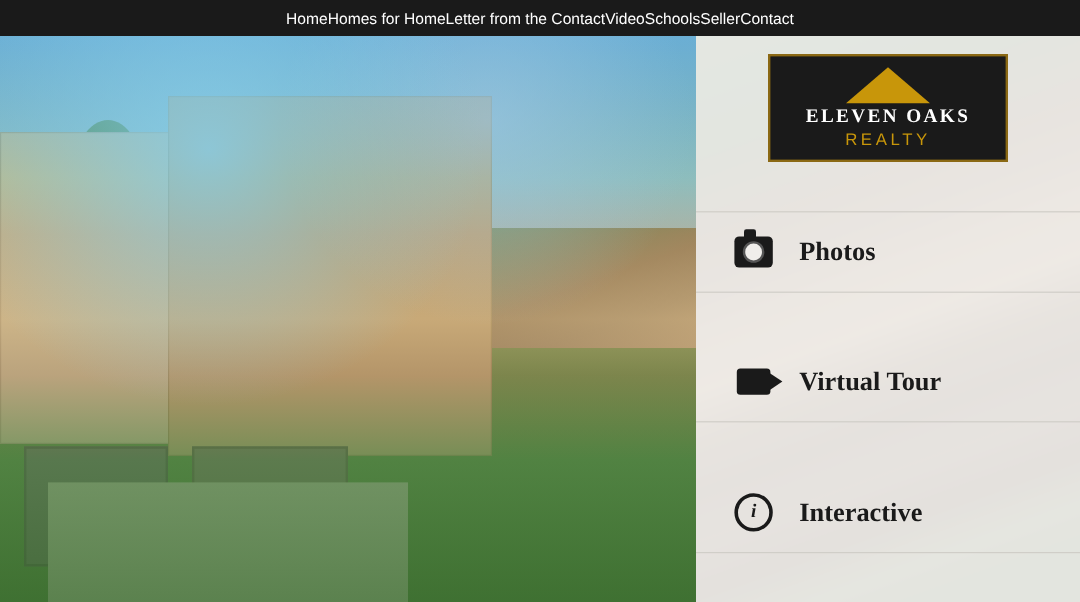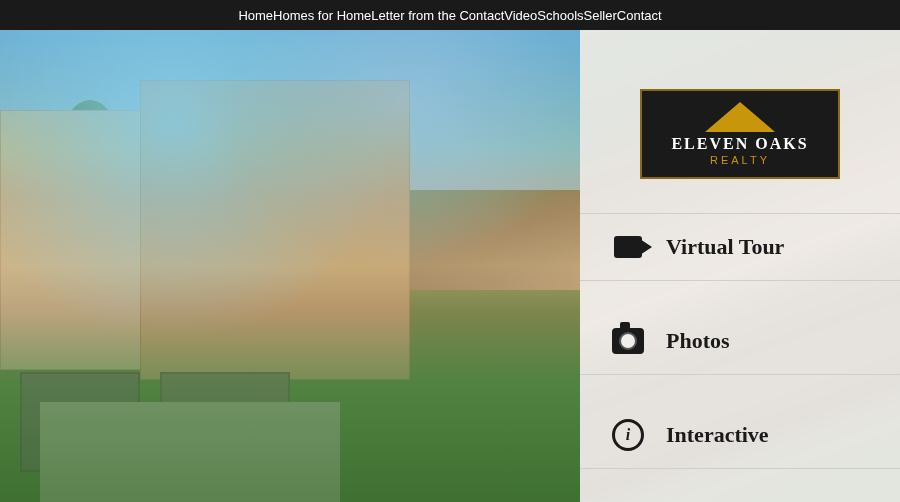--- a/index.html
+++ b/index.html
@@ -154,21 +154,20 @@
       width: 200px;
       height: 90px;
       background: #1a1a1a;
       display: flex;
       flex-direction: column;
       align-items: center;
       justify-content: center;
       margin-bottom: 15px;
       position: relative;
       border: 2px solid #8B6914;
-      margin-top: 44px;
     }
 
     .logo-triangle {
       width: 0;
       height: 0;
       border-left: 35px solid transparent;
       border-right: 35px solid transparent;
       border-bottom: 30px solid #c8960a;
       margin-bottom: 2px;
     }
@@ -177,21 +176,21 @@
       color: #ffffff;
       font-size: 16px;
       font-weight: bold;
       letter-spacing: 2px;
       font-family: Georgia, serif;
       line-height: 1.2;
     }
 
     .logo-text-sub {
       color: #c8960a;
-      font-size: 11px;
+      font-size: 14px;
       letter-spacing: 3px;
       font-family: Arial, sans-serif;
     }
 
     
     .menu-items {
       width: 100%;
       flex: 1;
       display: flex;
       flex-direction: column;
@@ -387,30 +386,30 @@
     <div class="logo-container">
       <div class="logo-triangle"></div>
       <div class="logo-text-main">ELEVEN OAKS</div>
       <div class="logo-text-sub">REALTY</div>
     </div>
 
     <div class="menu-items">
 
       <div class="menu-item">
         <div class="menu-icon">
+          <div class="camera-icon"></div>
+        </div>
+        <span class="menu-label">Photos</span>
+      </div>
+
+      <div class="menu-item">
+        <div class="menu-icon">
           <div class="video-icon"></div>
         </div>
         <span class="menu-label">Virtual Tour</span>
-      </div>
-
-      <div class="menu-item">
-        <div class="menu-icon">
-          <div class="camera-icon"></div>
-        </div>
-        <span class="menu-label">Photos</span>
       </div>
 
       <div class="menu-item">
         <div class="menu-icon">
           <div class="info-icon">i</div>
         </div>
         <span class="menu-label">Interactive</span>
       </div>
 
     </div>

